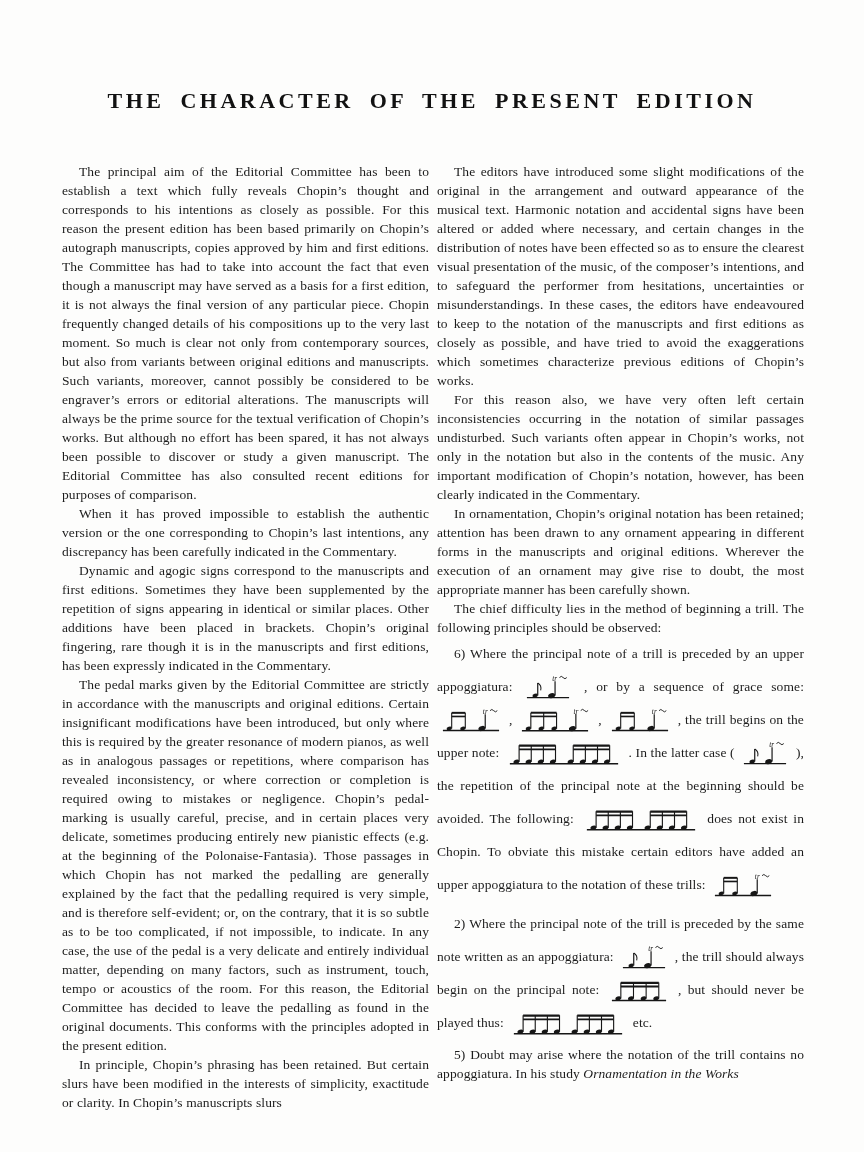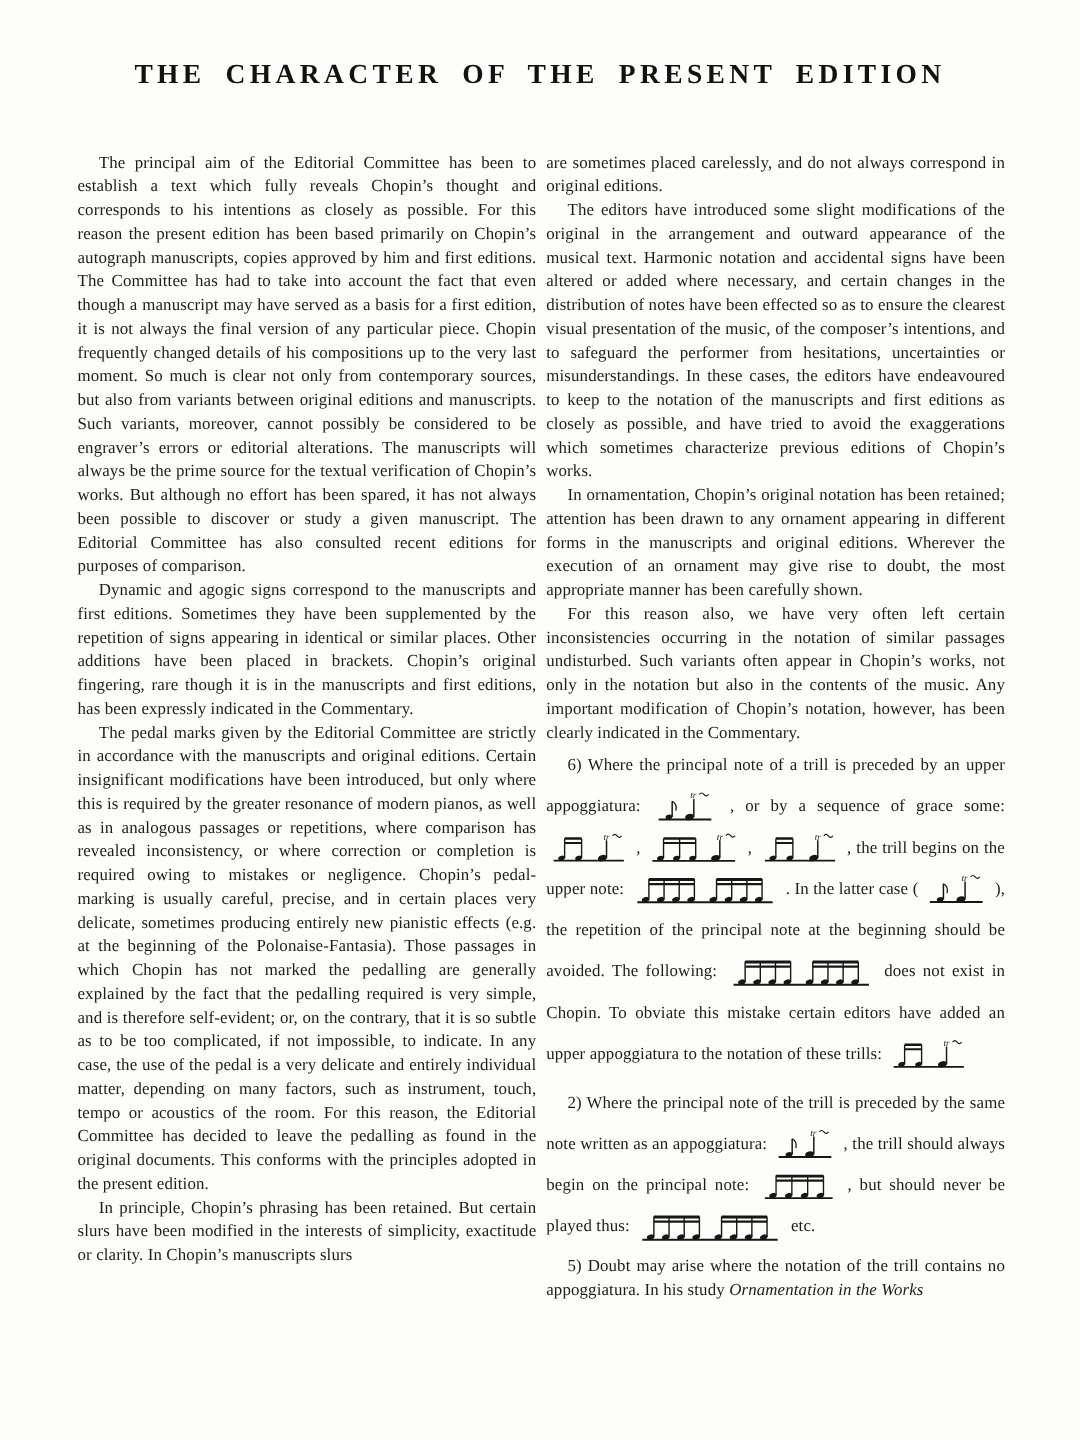--- a/index.html
+++ b/index.html
@@ -7,21 +7,21 @@
     position:relative;
     width:864px; height:1152px;
     margin:0 auto;
     background:#fdfdfc;
     font-family:"Liberation Serif","DejaVu Serif",serif;
     color:#1c1c1c;
     overflow:hidden;
   }
   .title {
     margin:0;
-    padding-top:46px;
+    padding-top:88px;
     text-align:center;
     font-size:22px;
     font-weight:700;
     letter-spacing:3.5px;
     word-spacing:7px;
     color:#121212;
   }
   .columns {
     display:flex;
     gap:8px;
@@ -122,30 +122,31 @@
 </svg>
 
 <div class="page">
 
   <h1 class="title">THE CHARACTER OF THE PRESENT EDITION</h1>
 
   <div class="columns">
 
     <div class="col">
       <p class="para indent">The principal aim of the Editorial Committee has been to establish a text which fully reveals Chopin’s thought and corresponds to his intentions as closely as possible. For this reason the present edition has been based primarily on Chopin’s autograph manuscripts, copies approved by him and first editions. The Committee has had to take into account the fact that even though a manuscript may have served as a basis for a first edition, it is not always the final version of any particular piece. Chopin frequently changed details of his compositions up to the very last moment. So much is clear not only from contemporary sources, but also from variants between original editions and manuscripts. Such variants, moreover, cannot possibly be considered to be engraver’s errors or editorial alterations. The manuscripts will always be the prime source for the textual verification of Chopin’s works. But although no effort has been spared, it has not always been possible to discover or study a given manuscript. The Editorial Committee has also consulted recent editions for purposes of comparison.</p>
+      <p class="para indent">When it has proved impossible to establish the authentic version or the one corresponding to Chopin’s last intentions, any discrepancy has been carefully indicated in the Commentary.</p>
       <p class="para indent">Dynamic and agogic signs correspond to the manuscripts and first editions. Sometimes they have been supplemented by the repetition of signs appearing in identical or similar places. Other additions have been placed in brackets. Chopin’s original fingering, rare though it is in the manuscripts and first editions, has been expressly indicated in the Commentary.</p>
       <p class="para indent">The pedal marks given by the Editorial Committee are strictly in accordance with the manuscripts and original editions. Certain insignificant modifications have been introduced, but only where this is required by the greater resonance of modern pianos, as well as in analogous passages or repetitions, where comparison has revealed inconsistency, or where correction or completion is required owing to mistakes or negligence. Chopin’s pedal-marking is usually careful, precise, and in certain places very delicate, sometimes producing entirely new pianistic effects (e.g. at the beginning of the Polonaise-Fantasia). Those passages in which Chopin has not marked the pedalling are generally explained by the fact that the pedalling required is very simple, and is therefore self-evident; or, on the contrary, that it is so subtle as to be too complicated, if not impossible, to indicate. In any case, the use of the pedal is a very delicate and entirely individual matter, depending on many factors, such as instrument, touch, tempo or acoustics of the room. For this reason, the Editorial Committee has decided to leave the pedalling as found in the original documents. This conforms with the principles adopted in the present edition.</p>
       <p class="para indent">In principle, Chopin’s phrasing has been retained. But certain slurs have been modified in the interests of simplicity, exactitude or clarity. In Chopin’s manuscripts slurs</p>
     </div>
 
     <div class="col">
-      <p class="para">are sometimes placed carelessly, and do not always correspond in original editions.</p>
       <p class="para indent">The editors have introduced some slight modifications of the original in the arrangement and outward appearance of the musical text. Harmonic notation and accidental signs have been altered or added where necessary, and certain changes in the distribution of notes have been effected so as to ensure the clearest visual presentation of the music, of the composer’s intentions, and to safeguard the performer from hesitations, uncertainties or misunderstandings. In these cases, the editors have endeavoured to keep to the notation of the manuscripts and first editions as closely as possible, and have tried to avoid the exaggerations which sometimes characterize previous editions of Chopin’s works.</p>
+      <p class="para indent">For this reason also, we have very often left certain inconsistencies occurring in the notation of similar passages undisturbed. Such variants often appear in Chopin’s works, not only in the notation but also in the contents of the music. Any important modification of Chopin’s notation, however, has been clearly indicated in the Commentary.</p>
       <p class="para indent">In ornamentation, Chopin’s original notation has been retained; attention has been drawn to any ornament appearing in different forms in the manuscripts and original editions. Wherever the execution of an ornament may give rise to doubt, the most appropriate manner has been carefully shown.</p>
-      <p class="para indent">For this reason also, we have very often left certain inconsistencies occurring in the notation of similar passages undisturbed. Such variants often appear in Chopin’s works, not only in the notation but also in the contents of the music. Any important modification of Chopin’s notation, however, has been clearly indicated in the Commentary.</p>
+      <p class="para indent">The chief difficulty lies in the method of beginning a trill. The following principles should be observed:</p>
 
       <p class="para indent music-para">
         <span>6) Where the principal note of a trill is preceded by an upper appoggiatura:</span>
         <svg class="mus" width="44" height="28">
             <use href="#m-grace-trill"></use>
           </svg>
         <span>, or by a sequence of grace some:</span>
         <svg class="mus" width="58" height="28">
             <use href="#m-graces2-trill"></use>
           </svg>

